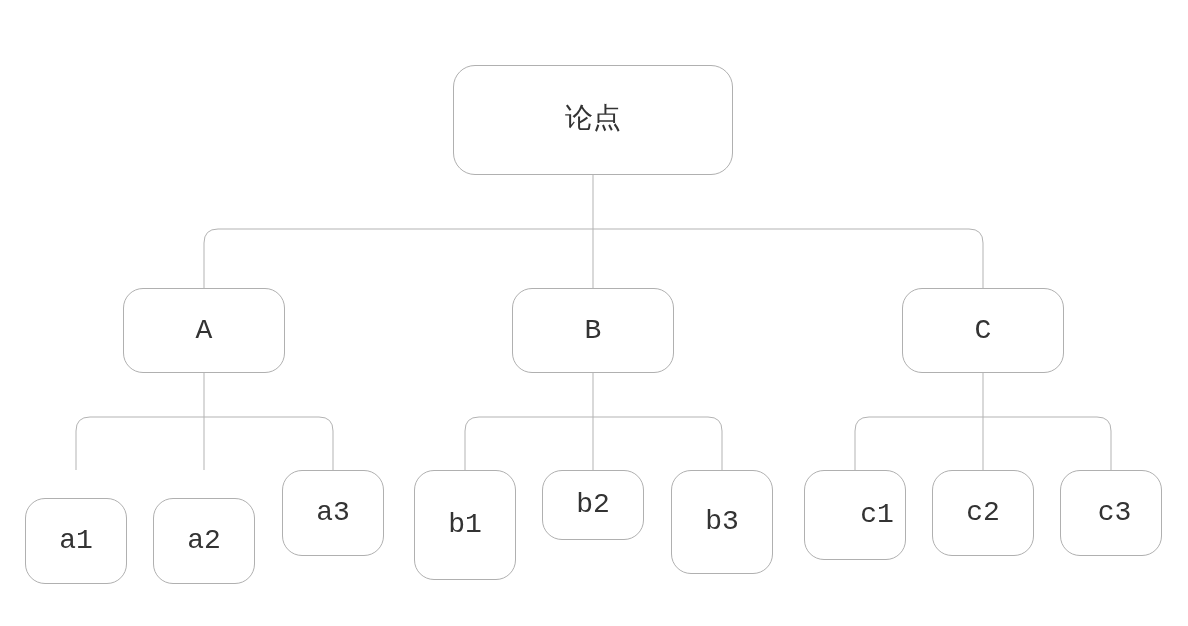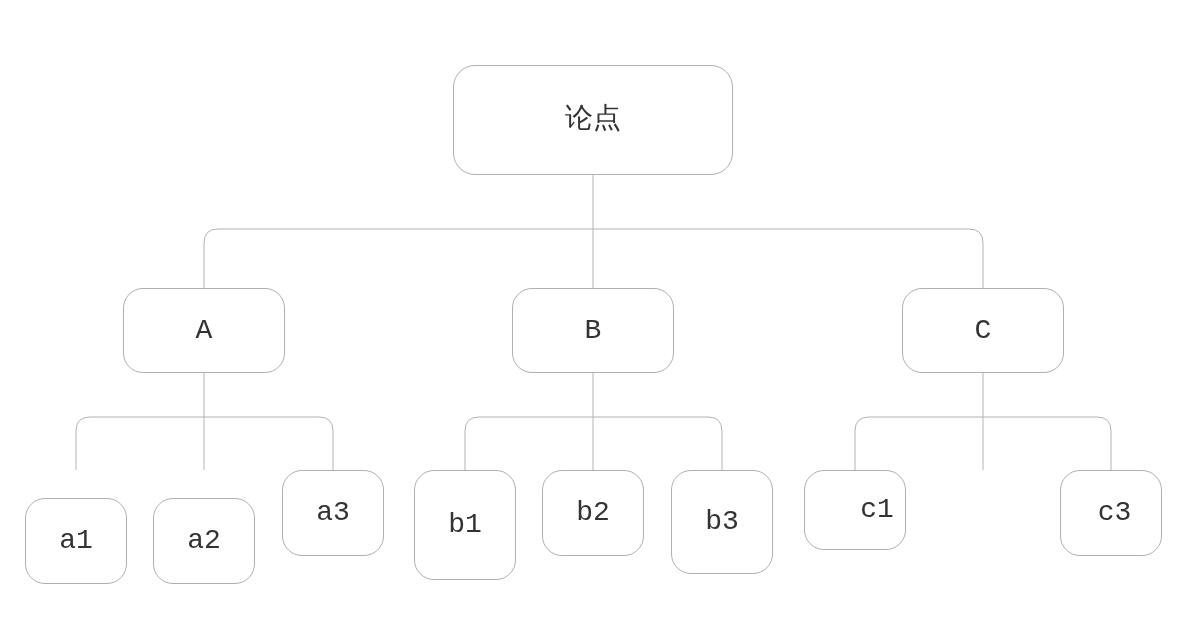--- a/index.html
+++ b/index.html
@@ -88,27 +88,30 @@
   <div class="node leaf" style="left:153px;top:470px;width:102px;height:86px;margin-top:28px;">
     <span class="label">a2</span>
   </div>
   <div class="node leaf" style="left:282px;top:470px;width:102px;height:86px;">
     <span class="label">a3</span>
   </div>
 
   <div class="node leaf" style="left:414px;top:470px;width:102px;height:110px;">
     <span class="label">b1</span>
   </div>
-  <div class="node leaf" style="left:542px;top:470px;width:102px;height:86px;justify-content:center;">
+  <div class="node leaf" style="left:542px;top:470px;width:102px;height:70px;justify-content:center;">
     <span class="label">b2</span>
   </div>
   <div class="node leaf" style="left:671px;top:470px;width:102px;height:104px;">
     <span class="label">b3</span>
   </div>
 
-  <div class="node leaf" style="left:804px;top:470px;width:102px;height:80px;padding-left:44px;">
+  <div class="node leaf" style="left:804px;top:470px;width:102px;height:90px;padding-left:44px;">
     <span class="label">c1</span>
+  </div>
+  <div class="node leaf" style="left:932px;top:470px;width:102px;height:86px;">
+    <span class="label">c2</span>
   </div>
   <div class="node leaf" style="left:1060px;top:470px;width:102px;height:86px;padding-left:7px;">
     <span class="label">c3</span>
   </div>
 
 </div>
 
 </body></html>

